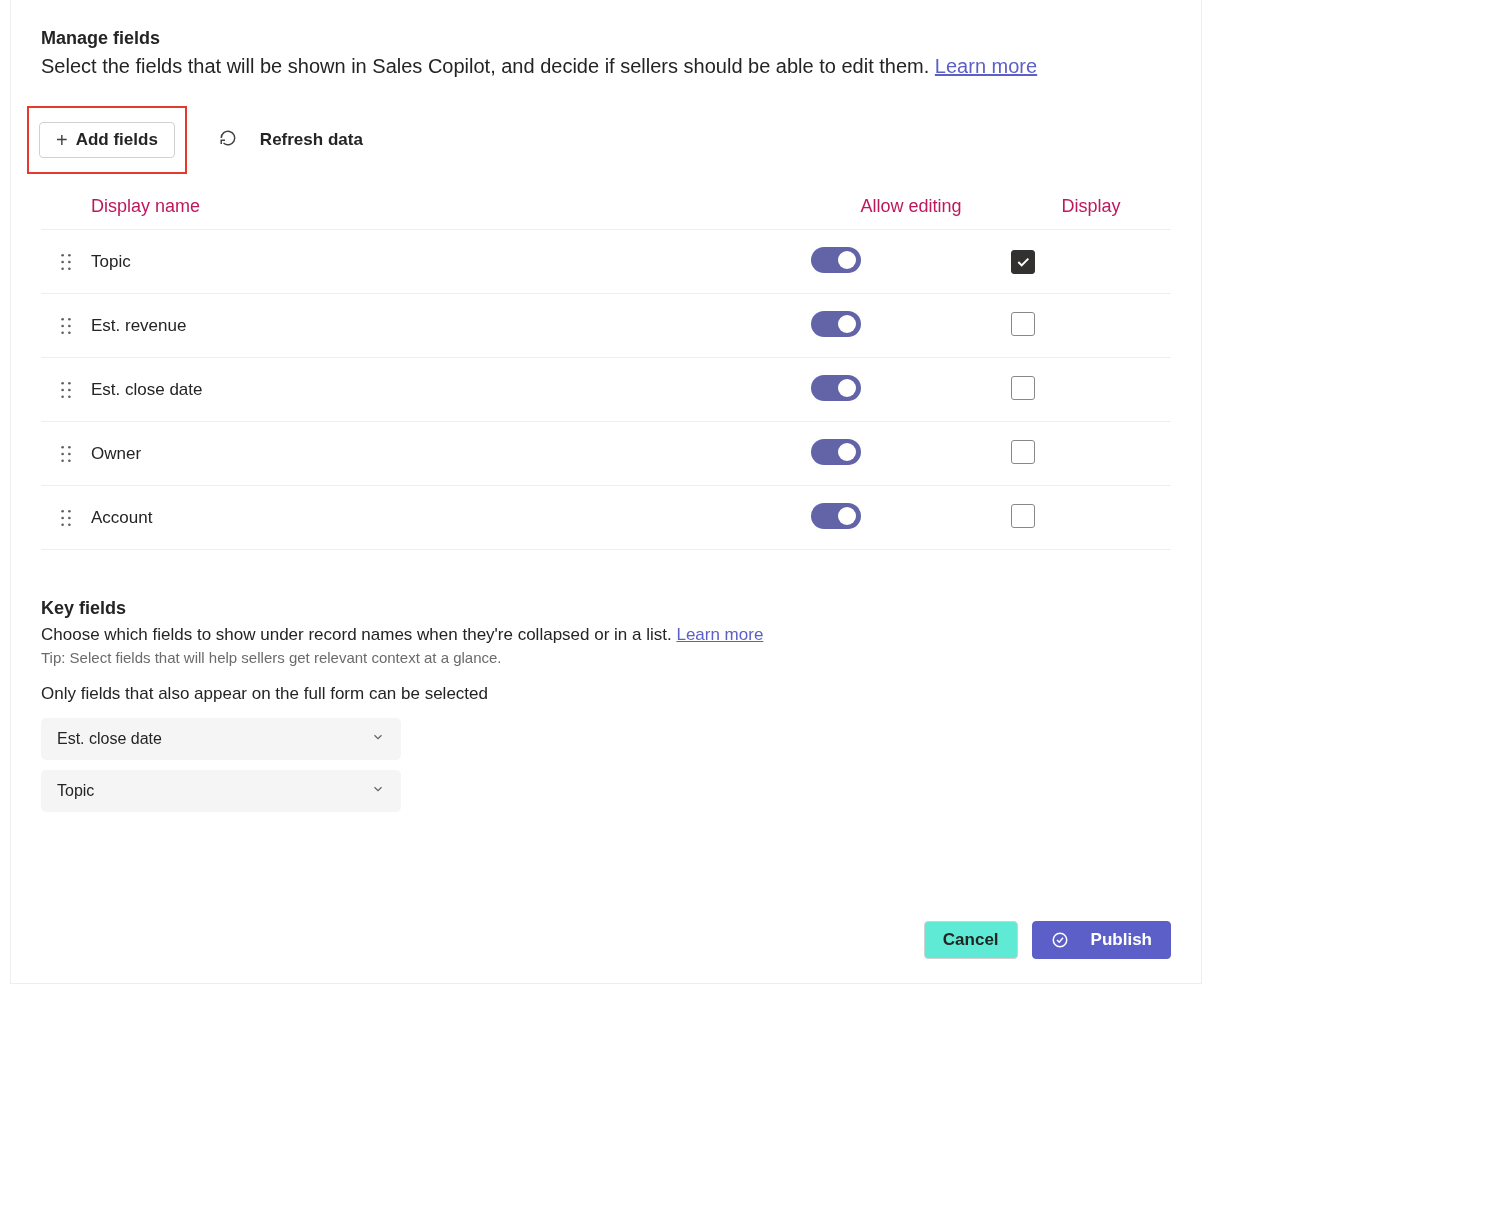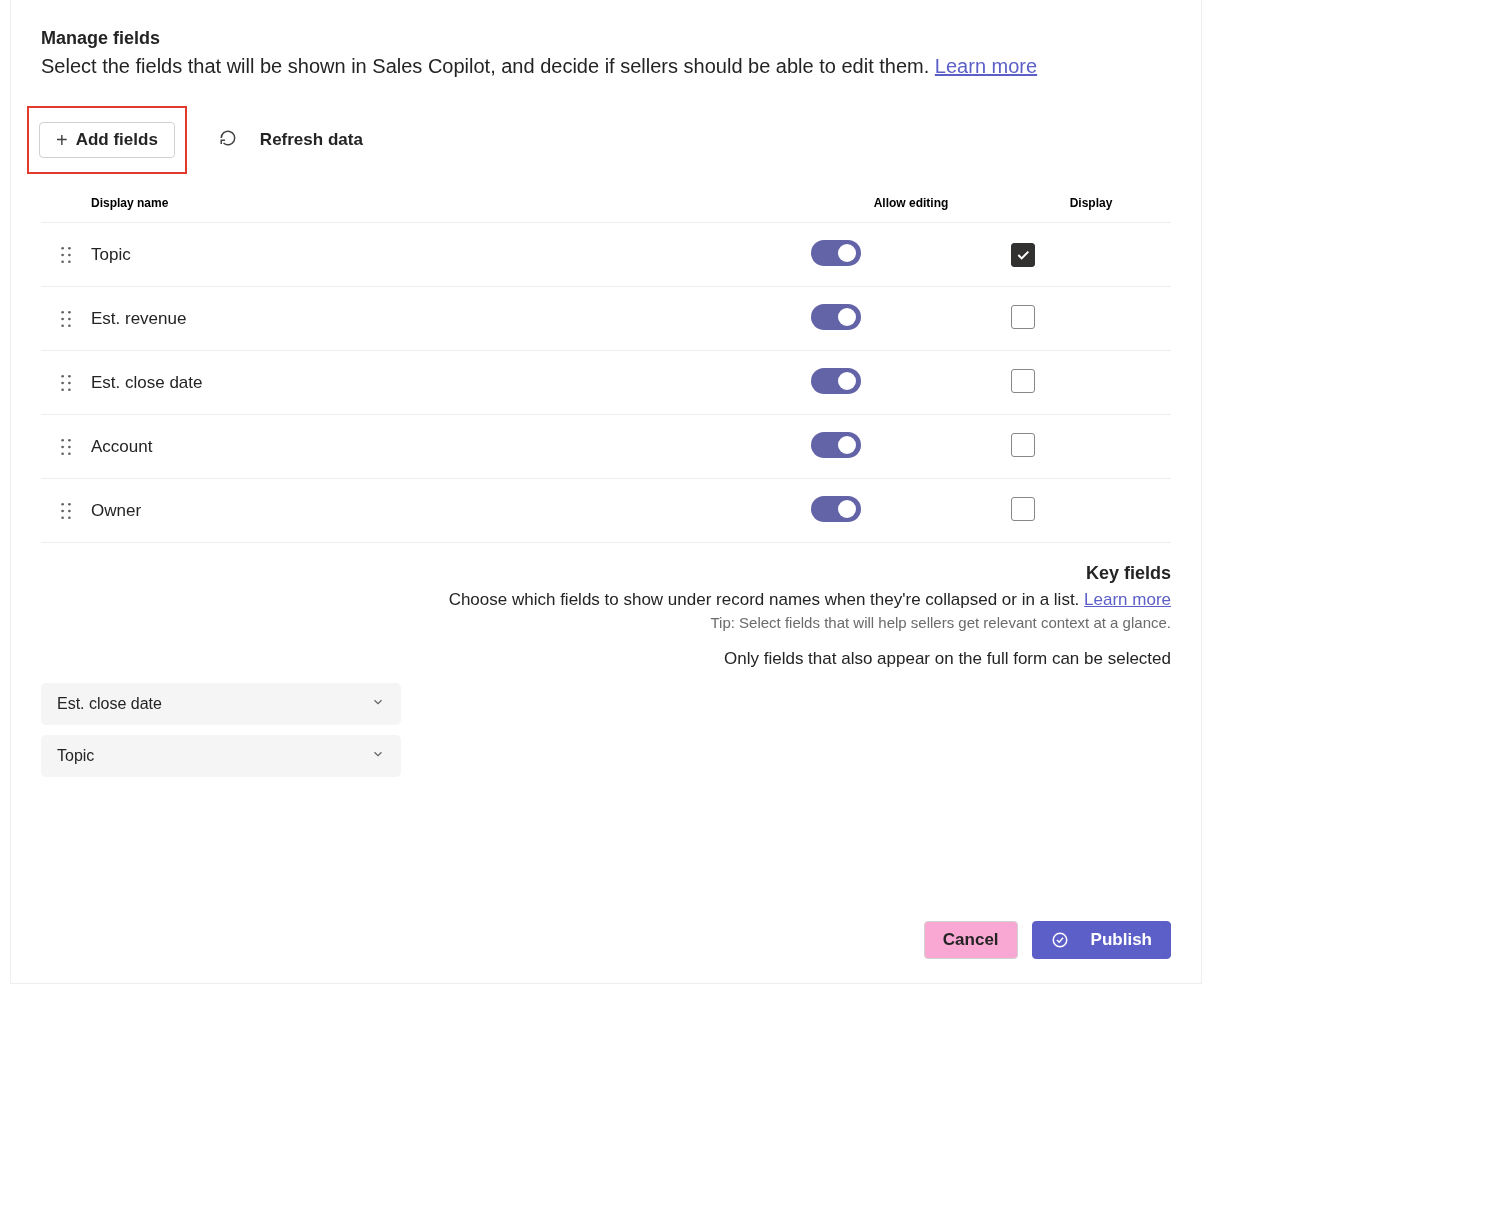--- a/index.html
+++ b/index.html
@@ -89,23 +89,23 @@
       width: 100%;
     }
     .thead {
       display: grid;
       grid-template-columns: 50px 1fr 200px 160px;
       padding: 8px 0 12px 0;
       border-bottom: 1px solid #eee;
       align-items: center;
     }
     .th {
-      font-size: 12px;
-      font-weight: 700;
-      color: #000000;
+      font-size: 18px;
+      font-weight: 400;
+      color: #be185d;
     }
     .th.center { text-align: center; }
     .trow {
       display: grid;
       grid-template-columns: 50px 1fr 200px 160px;
       align-items: center;
       min-height: 64px;
       border-bottom: 1px solid #eee;
     }
     .drag {
@@ -145,21 +145,21 @@
       align-items: center;
       justify-content: center;
       cursor: pointer;
       background: #fff;
     }
     .checkbox.checked {
       background: #323130;
       border-color: #323130;
     }
     .checkbox.checked svg { width: 16px; height: 16px; }
-    .key-fields { margin-top: 20px; text-align: right; }
+    .key-fields { margin-top: 48px; }
     .key-title {
       font-size: 18px;
       font-weight: 600;
       margin-bottom: 6px;
     }
     .key-desc {
       font-size: 17px;
       color: #242424;
       margin-bottom: 4px;
     }
@@ -189,21 +189,21 @@
     }
     .chevron svg { width: 14px; height: 14px; }
     .footer {
       position: absolute;
       right: 30px;
       bottom: 24px;
       display: flex;
       gap: 14px;
     }
     .btn-secondary {
-      background: #f9a8d4;
+      background: #5eead4;
       border: 1px solid #d1d1d1;
       border-radius: 4px;
       padding: 8px 18px;
       font-size: 17px;
       font-weight: 600;
       color: #242424;
       cursor: pointer;
     }
     .btn-primary {
       background: #5b5fc7;
@@ -313,37 +313,37 @@
         <div class="drag">
           <svg viewBox="0 0 10 16">
               <circle cx="2" cy="2" r="1.2" fill="#616161"></circle>
               <circle cx="8" cy="2" r="1.2" fill="#616161"></circle>
               <circle cx="2" cy="8" r="1.2" fill="#616161"></circle>
               <circle cx="8" cy="8" r="1.2" fill="#616161"></circle>
               <circle cx="2" cy="14" r="1.2" fill="#616161"></circle>
               <circle cx="8" cy="14" r="1.2" fill="#616161"></circle>
             </svg>
         </div>
+        <div class="cell-name">Owner</div>
+        <div><span class="toggle"><span class="knob"></span></span></div>
+        <div><span class="checkbox"></span></div>
+      </div>
+
+      <div class="trow">
+        <div class="drag">
+          <svg viewBox="0 0 10 16">
+              <circle cx="2" cy="2" r="1.2" fill="#616161"></circle>
+              <circle cx="8" cy="2" r="1.2" fill="#616161"></circle>
+              <circle cx="2" cy="8" r="1.2" fill="#616161"></circle>
+              <circle cx="8" cy="8" r="1.2" fill="#616161"></circle>
+              <circle cx="2" cy="14" r="1.2" fill="#616161"></circle>
+              <circle cx="8" cy="14" r="1.2" fill="#616161"></circle>
+            </svg>
+        </div>
         <div class="cell-name">Account</div>
-        <div><span class="toggle"><span class="knob"></span></span></div>
-        <div><span class="checkbox"></span></div>
-      </div>
-
-      <div class="trow">
-        <div class="drag">
-          <svg viewBox="0 0 10 16">
-              <circle cx="2" cy="2" r="1.2" fill="#616161"></circle>
-              <circle cx="8" cy="2" r="1.2" fill="#616161"></circle>
-              <circle cx="2" cy="8" r="1.2" fill="#616161"></circle>
-              <circle cx="8" cy="8" r="1.2" fill="#616161"></circle>
-              <circle cx="2" cy="14" r="1.2" fill="#616161"></circle>
-              <circle cx="8" cy="14" r="1.2" fill="#616161"></circle>
-            </svg>
-        </div>
-        <div class="cell-name">Owner</div>
         <div><span class="toggle"><span class="knob"></span></span></div>
         <div><span class="checkbox"></span></div>
       </div>
     </div>
 
     <div class="key-fields">
       <h3 class="key-title">Key fields</h3>
       <p class="key-desc">
         <span>Choose which fields to show under record names when they're collapsed or in a list. </span><a href="#" class="link">Learn more</a>
       </p>

